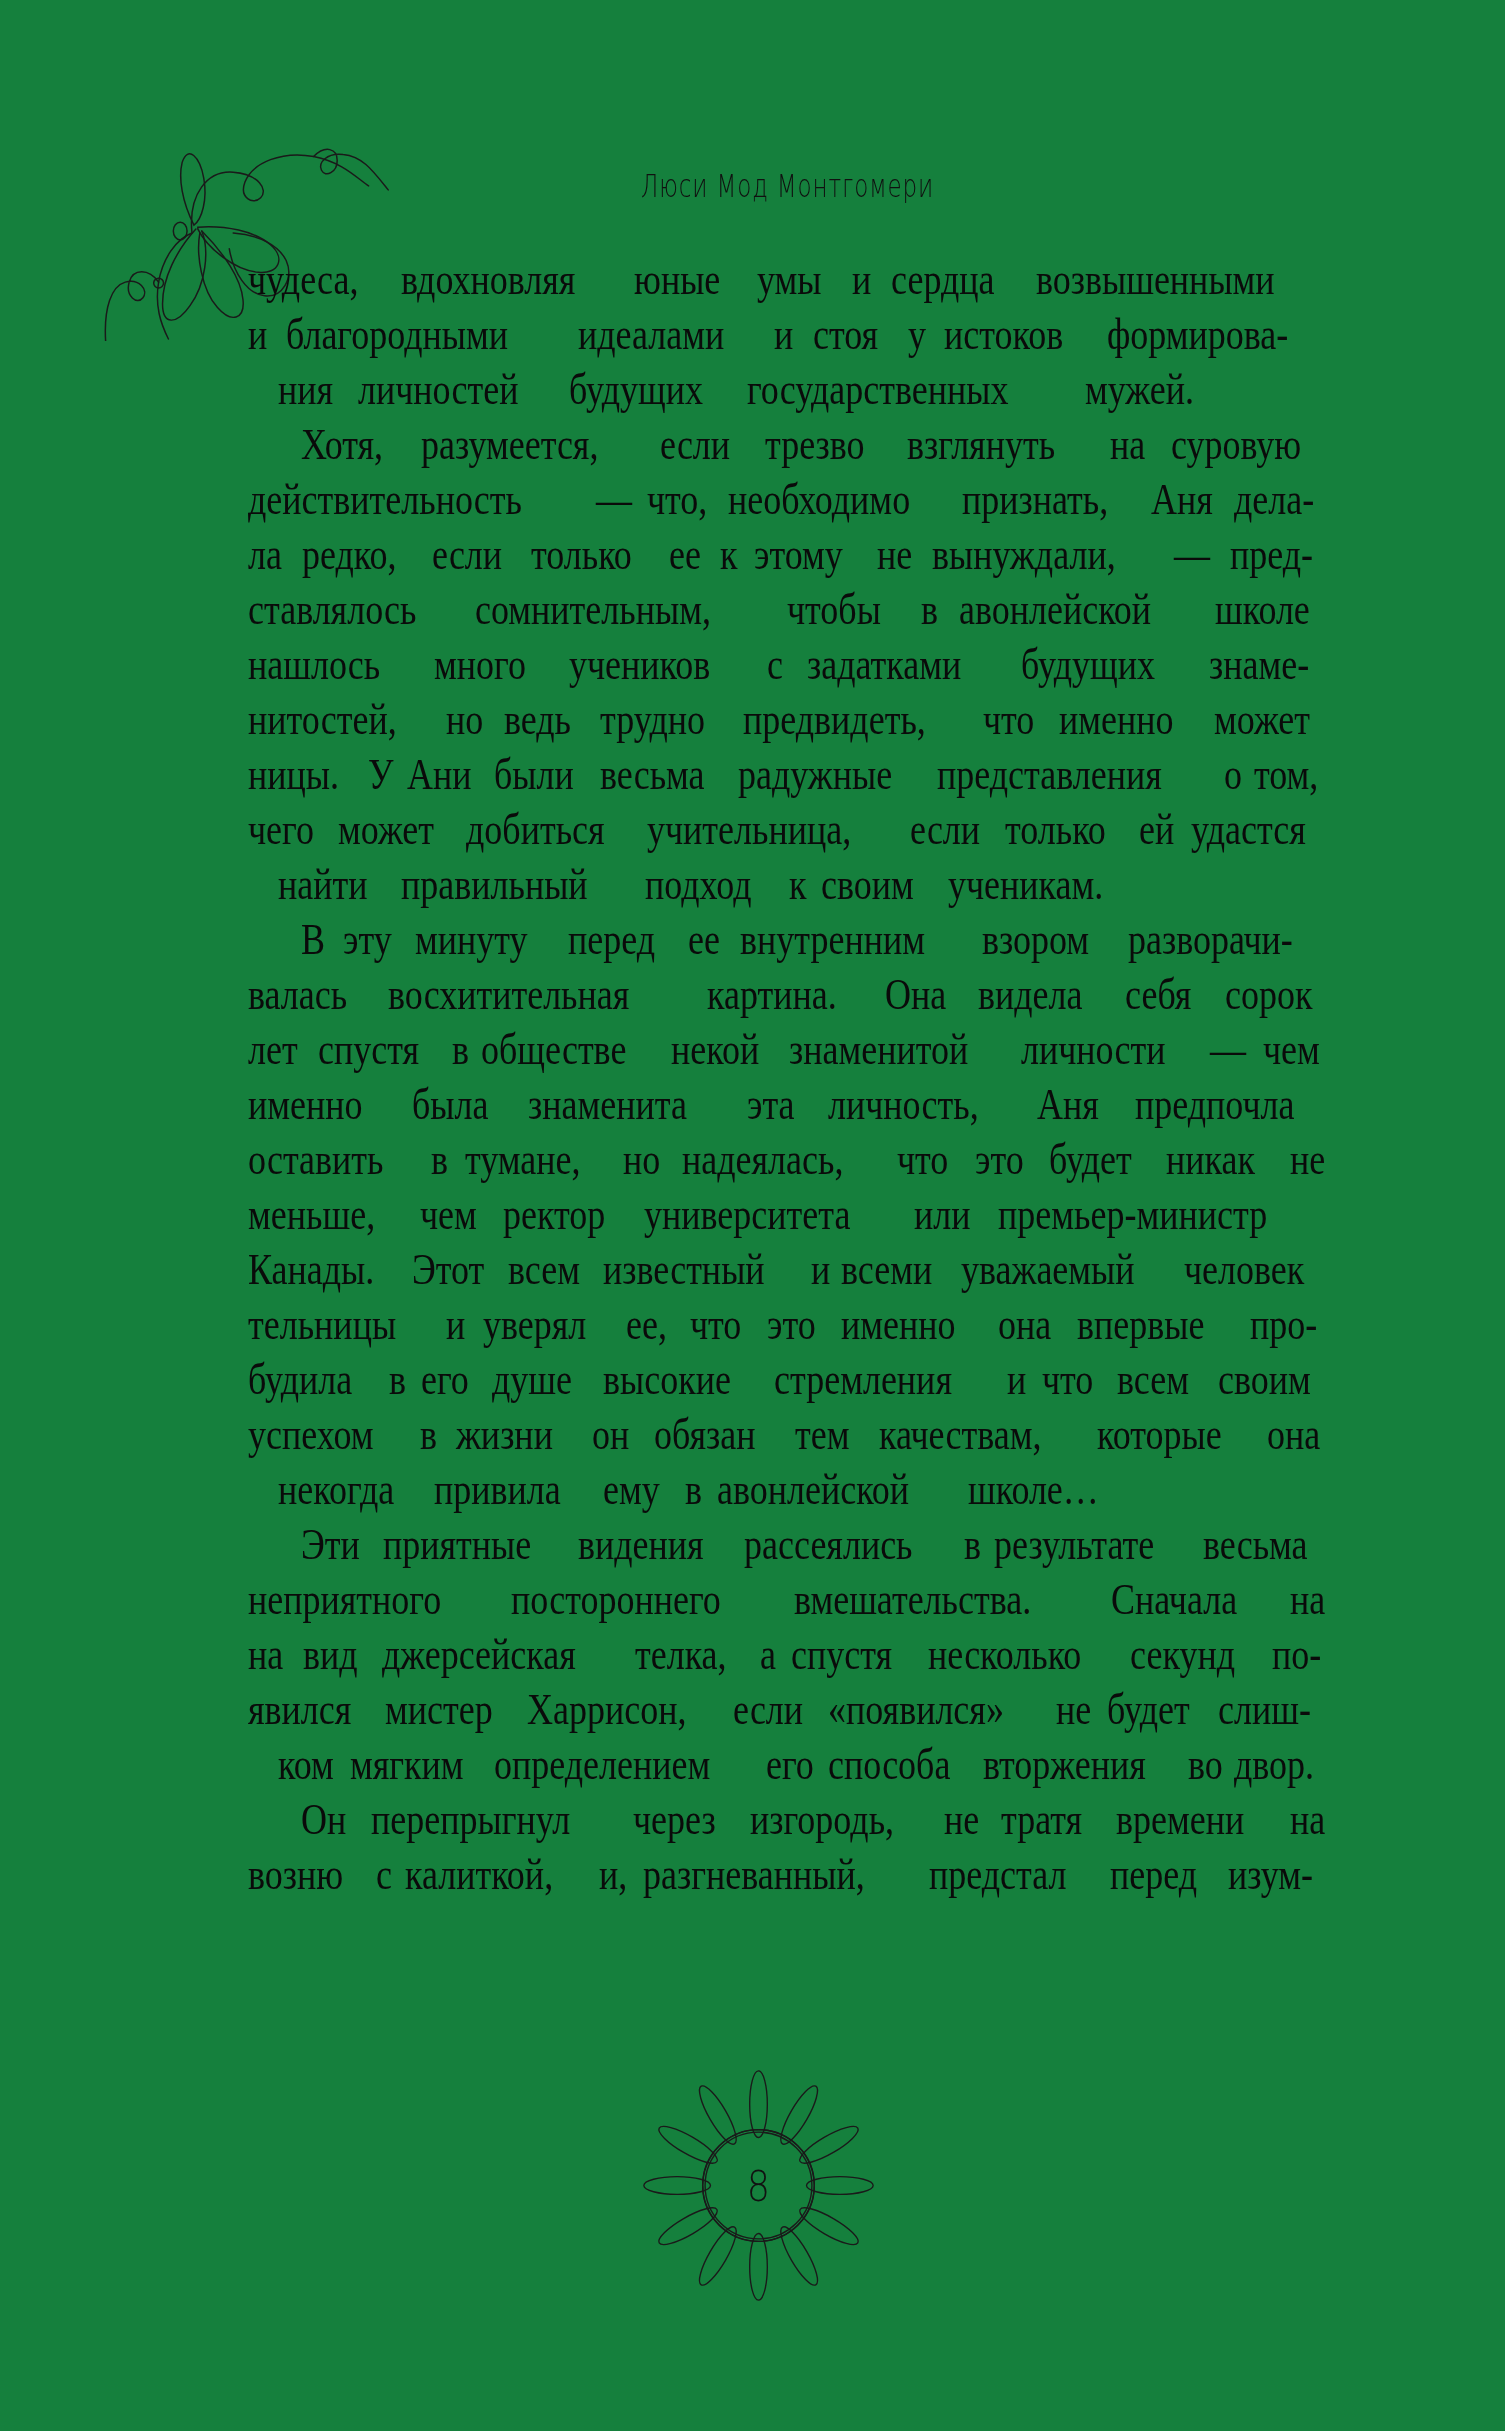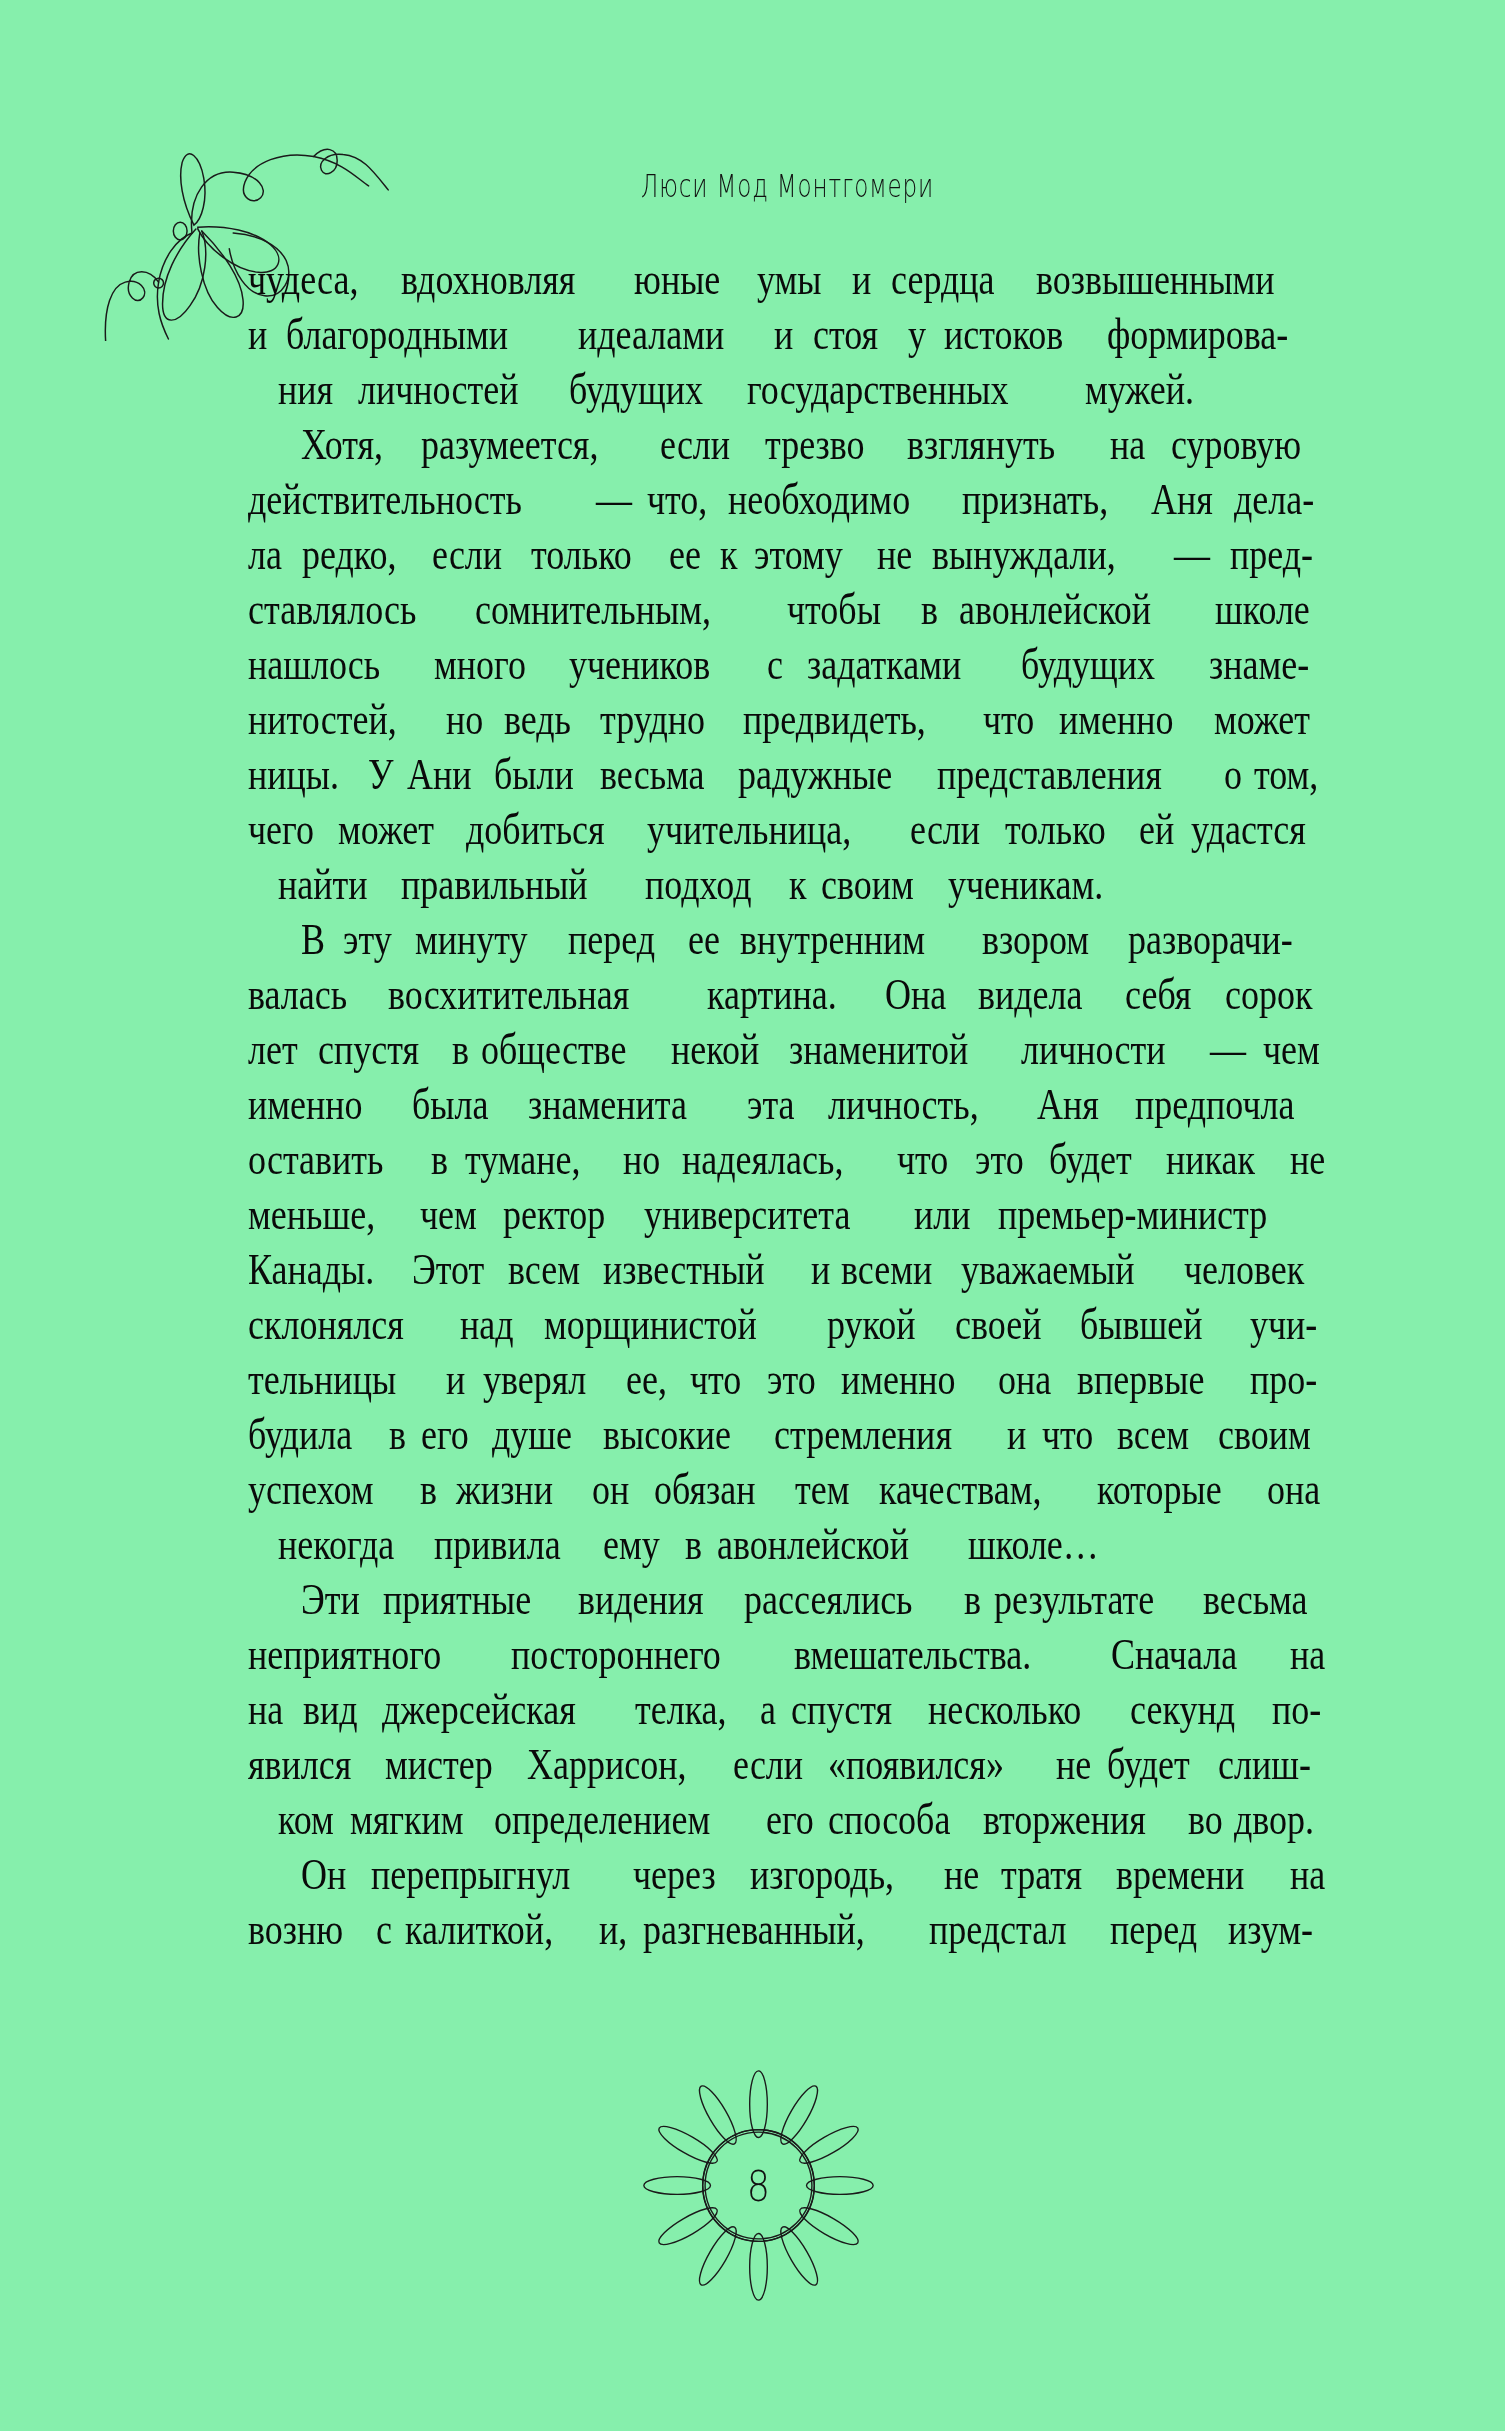--- a/index.html
+++ b/index.html
@@ -117,21 +117,21 @@
     font-family: "DejaVu Sans", sans-serif;
     font-size: 43px;
     font-weight: 300;
     color: #111111;
     transform: scaleX(0.85);
   }
 </style>
 </head>
 <body>
 
-<div id="page" style="background: #86efac;">
+<div id="page" style="background: #15803d;">
 
   <svg id="corner-flourish" viewBox="0 0 320 270" fill="none" xmlns="http://www.w3.org/2000/svg">
     <g stroke="#1a1a1a" stroke-width="1.5" fill="none" stroke-linecap="round">
 
       <path d="M108 160 C 104 120, 124 96, 150 98 C 176 100, 186 116, 178 124
                C 170 132, 156 124, 162 108 C 170 88, 200 76, 232 82
                C 262 88, 276 104, 288 112"></path>
 
       <path d="M232 82 C 244 70, 256 74, 256 86 C 256 98, 244 104, 240 96
                C 236 88, 246 78, 262 80 C 282 82, 292 96, 308 116"></path>
@@ -349,29 +349,20 @@
       </div>
       <div class="line just">
         <span class="w">Канады.</span>
         <span class="w">Этот</span>
         <span class="w">всем</span>
         <span class="w">известный</span>
         <span class="w">и</span>
         <span class="w">всеми</span>
         <span class="w">уважаемый</span>
         <span class="w">человек</span>
-      </div>
-      <div class="line just">
-        <span class="w">склонялся</span>
-        <span class="w">над</span>
-        <span class="w">морщинистой</span>
-        <span class="w">рукой</span>
-        <span class="w">своей</span>
-        <span class="w">бывшей</span>
-        <span class="w">учи-</span>
       </div>
       <div class="line just">
         <span class="w">тельницы</span>
         <span class="w">и</span>
         <span class="w">уверял</span>
         <span class="w">ее,</span>
         <span class="w">что</span>
         <span class="w">это</span>
         <span class="w">именно</span>
         <span class="w">она</span>

